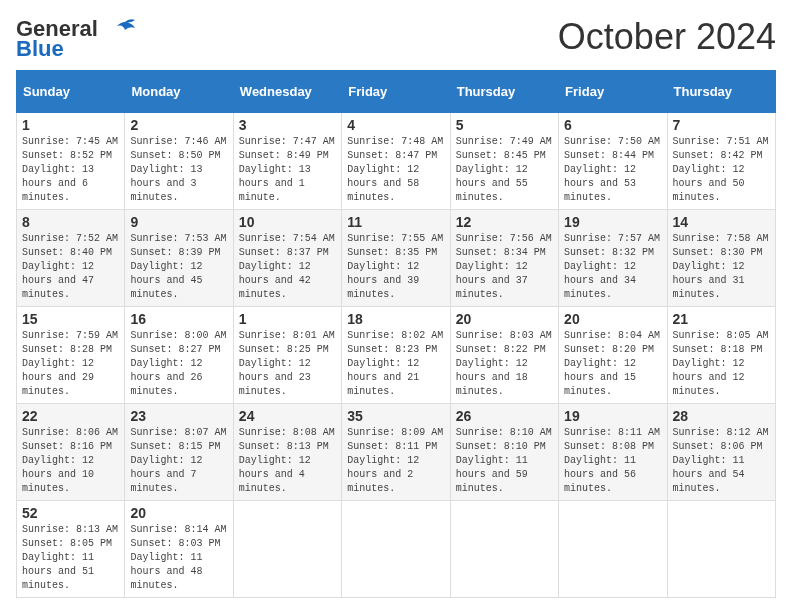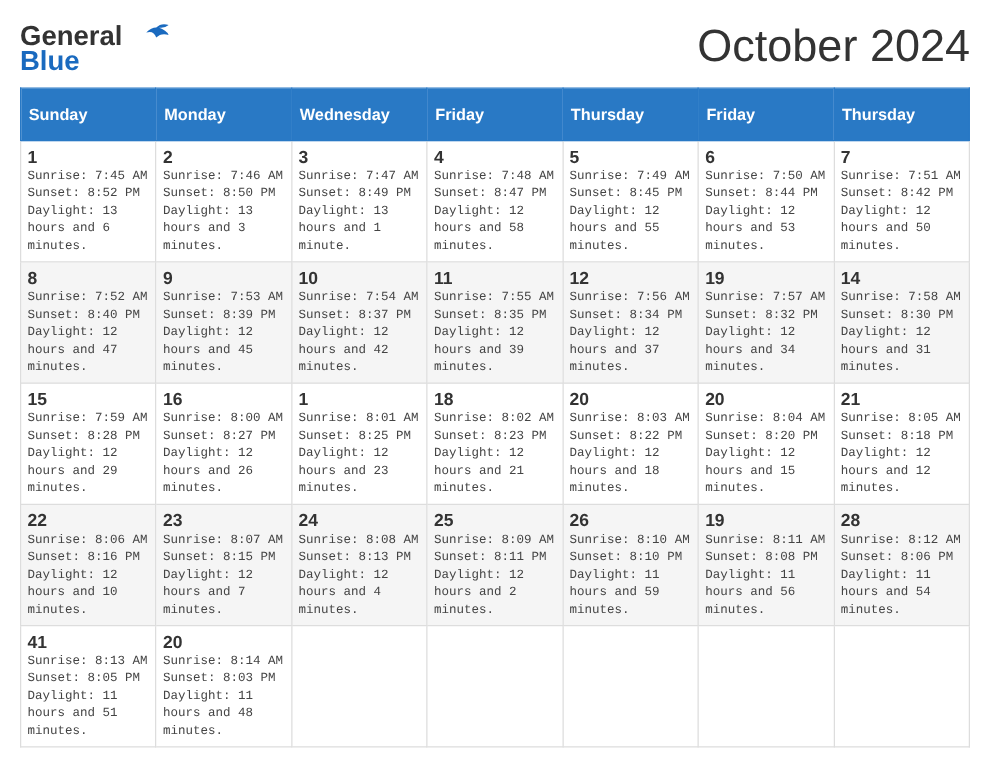--- a/index.html
+++ b/index.html
@@ -203,39 +203,39 @@
         </td>
         <td>
           <span class="day-number">23</span>
           <div class="day-info">Sunrise: 8:07 AM<br>Sunset: 8:15 PM<br>Daylight: 12 hours and 7 minutes.</div>
         </td>
         <td>
           <span class="day-number">24</span>
           <div class="day-info">Sunrise: 8:08 AM<br>Sunset: 8:13 PM<br>Daylight: 12 hours and 4 minutes.</div>
         </td>
         <td>
-          <span class="day-number">25</span>
+          <span class="day-number">35</span>
           <div class="day-info">Sunrise: 8:09 AM<br>Sunset: 8:11 PM<br>Daylight: 12 hours and 2 minutes.</div>
         </td>
         <td>
           <span class="day-number">26</span>
           <div class="day-info">Sunrise: 8:10 AM<br>Sunset: 8:10 PM<br>Daylight: 11 hours and 59 minutes.</div>
         </td>
         <td>
           <span class="day-number">19</span>
           <div class="day-info">Sunrise: 8:11 AM<br>Sunset: 8:08 PM<br>Daylight: 11 hours and 56 minutes.</div>
         </td>
         <td>
           <span class="day-number">28</span>
           <div class="day-info">Sunrise: 8:12 AM<br>Sunset: 8:06 PM<br>Daylight: 11 hours and 54 minutes.</div>
         </td>
       </tr>
       <tr>
         <td>
-          <span class="day-number">41</span>
+          <span class="day-number">52</span>
           <div class="day-info">Sunrise: 8:13 AM<br>Sunset: 8:05 PM<br>Daylight: 11 hours and 51 minutes.</div>
         </td>
         <td>
           <span class="day-number">20</span>
           <div class="day-info">Sunrise: 8:14 AM<br>Sunset: 8:03 PM<br>Daylight: 11 hours and 48 minutes.</div>
         </td>
         <td class="empty-cell"></td>
         <td class="empty-cell"></td>
         <td class="empty-cell"></td>
         <td class="empty-cell"></td>

